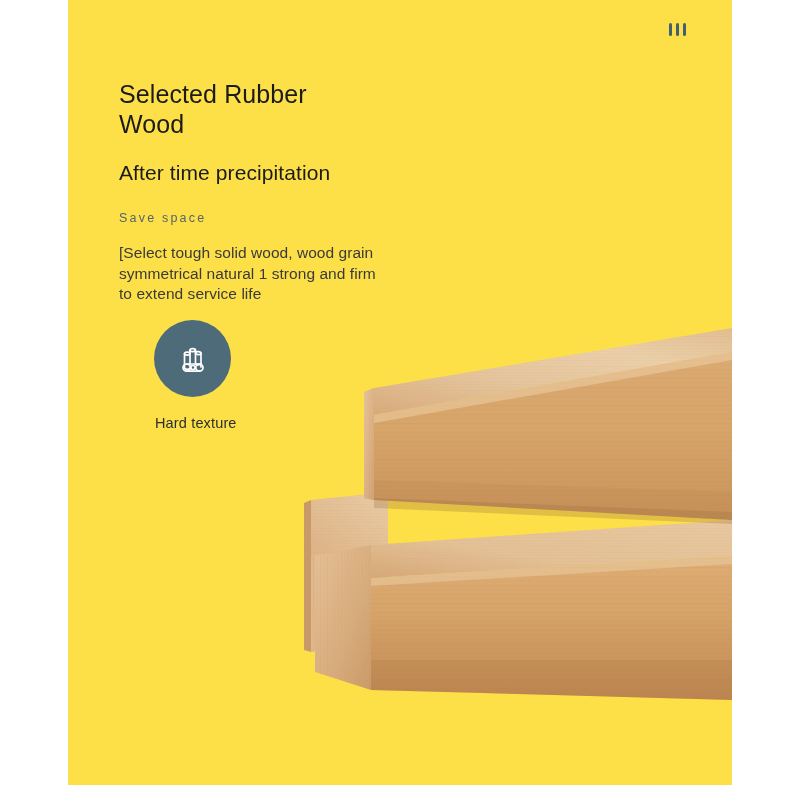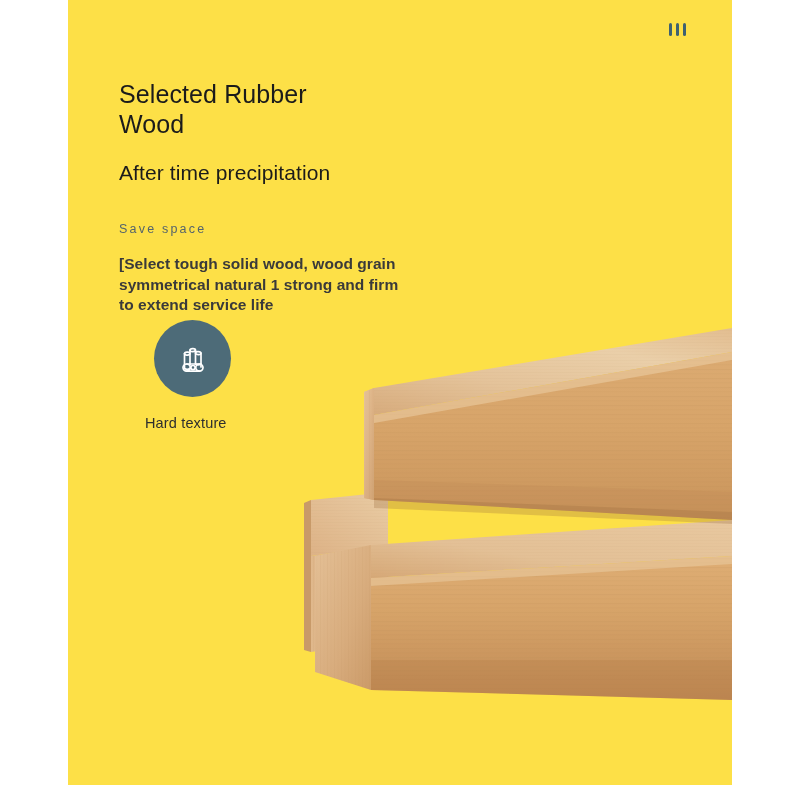--- a/index.html
+++ b/index.html
@@ -69,32 +69,32 @@
   }
   #title-sub {
     margin-top: 21px;
     font-size: 21px;
     line-height: 26px;
     font-weight: 400;
     color: #1b1b1b;
     letter-spacing: 0.1px;
   }
   #eyebrow {
-    margin-top: 35px;
+    margin-top: 24px;
     font-size: 12.5px;
     line-height: 16px;
     font-weight: 500;
     color: #54646c;
     letter-spacing: 2.2px;
   }
   #body-copy {
     margin-top: 17px;
     font-size: 15.5px;
     line-height: 20.5px;
-    font-weight: 700;
+    font-weight: 400;
     color: #3a3a3a;
     letter-spacing: 0.05px;
     white-space: pre-line;
   }
 
   
   .feature {
     position: absolute;
     left: 77px;
     width: 230px;
@@ -114,21 +114,21 @@
   }
   .feature-label {
     margin-top: 17px;
     font-size: 14.5px;
     line-height: 18px;
     color: #2e2e2e;
     letter-spacing: 0.15px;
     text-align: left;
     margin-left: 0px;
   }
-  #feature-0 .feature-label { }
+  #feature-0 .feature-label { margin-left: 10px; }
   #feature-1 .feature-label { margin-left: 1px; }
 
   
   #wood-photo {
     position: absolute;
     left: 0px;
     top: 0px;
     width: 664px;
     height: 785px;
     pointer-events: none;

